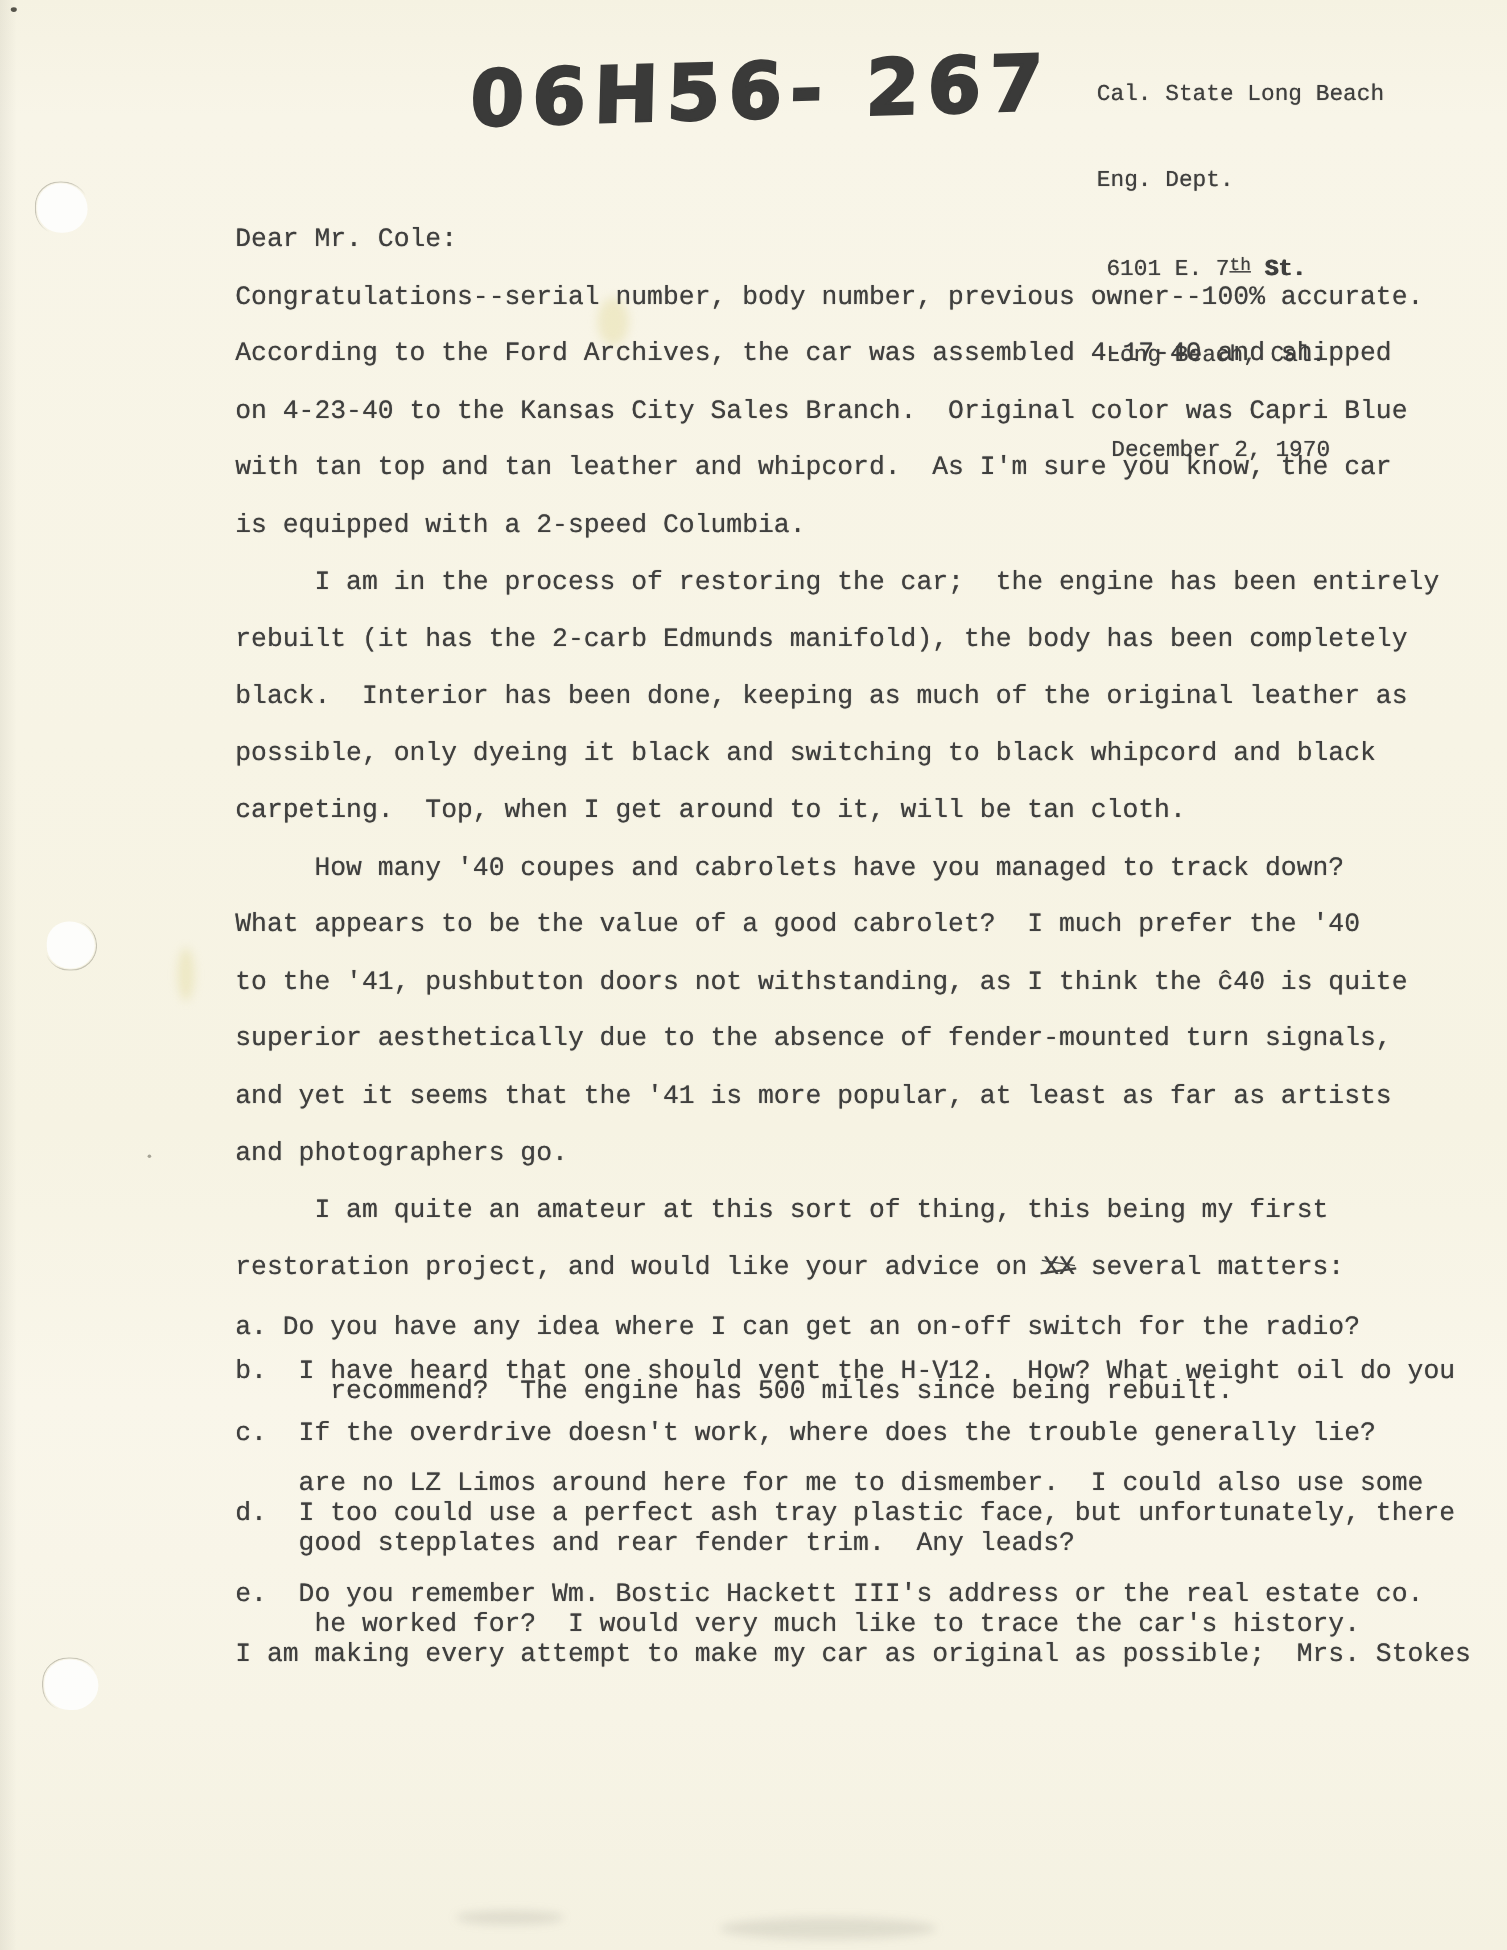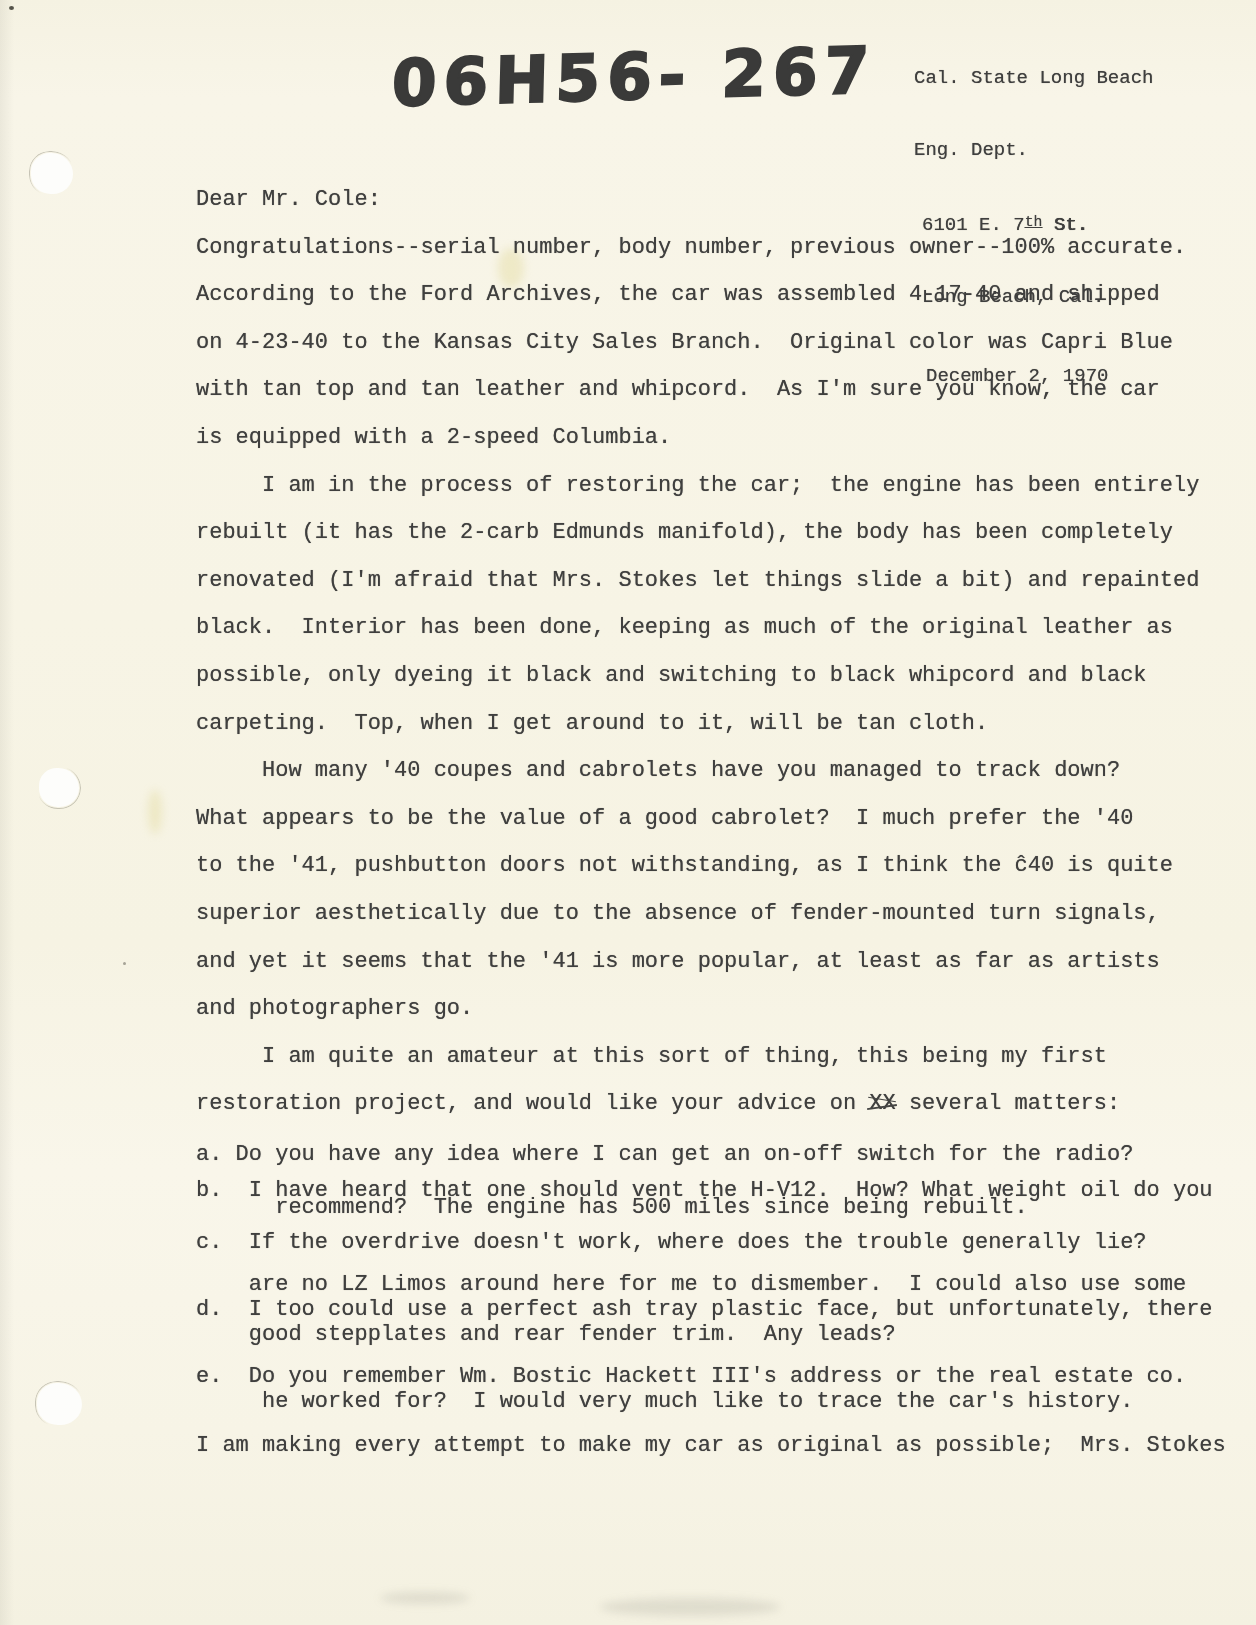--- a/index.html
+++ b/index.html
@@ -41,32 +41,32 @@
   }
 
   
   .typed{text-shadow:0 0 0.7px rgba(62,62,60,.75);}
 
   
   .sender{position:absolute;left:914px;top:18px;font-size:19px;line-height:24px;white-space:pre;}
   .sender .in1{padding-left:8px;}
   .sender .date{margin-top:7px;padding-left:12px;}
   .sup{font-size:0.78em;text-decoration:underline;vertical-align:4px;letter-spacing:0;}
-  .stbold{text-shadow:0.8px 0 0 #3f3f3e,0 0 0.7px rgba(62,62,60,.8);}
+  .stbold{text-shadow:0.8px 0 0 #3f3f3e,0 0 0.7px rgba(62,62,60,.8);font-weight:bold;}
 
   
   .body{position:absolute;left:196px;top:176px;width:980px;font-size:22px;}
   .tline{white-space:pre;line-height:47.6px;}
   .q .tline{line-height:25px;}
   .q{margin-top:14px;}
   .q.qb{}
   .q.qb .tline{line-height:19px;}
   .q.qb .tline.t2{line-height:16px;}
   .q.qd,.q.qe{margin-top:17px;}
-  .closing{margin-top:19px;}
+  .closing{}
   .closing .tline{line-height:25px;}
   .struck{position:relative;display:inline-block;}
   .struck:before{content:"";position:absolute;left:-2px;right:-2px;top:54%;
     border-top:2px solid #454543;transform:rotate(-8deg);}
   .struck:after{content:"";position:absolute;left:-1px;right:-1px;top:40%;
     border-top:1.6px solid #454543;transform:rotate(9deg);}
 </style>
 </head>
 <body>
 
@@ -104,21 +104,20 @@
       <div class="tline">Congratulations--serial number, body number, previous owner--100% accurate.</div>
       <div class="tline">According to the Ford Archives, the car was assembled 4-17-40 and shipped</div>
       <div class="tline">on 4-23-40 to the Kansas City Sales Branch.  Original color was Capri Blue</div>
       <div class="tline">with tan top and tan leather and whipcord.  As I'm sure you know, the car</div>
       <div class="tline">is equipped with a 2-speed Columbia.</div>
     </div>
 
     <div class="para">
       <div class="tline">     I am in the process of restoring the car;  the engine has been entirely</div>
       <div class="tline">rebuilt (it has the 2-carb Edmunds manifold), the body has been completely</div>
-      <div class="tline">renovated (I'm afraid that Mrs. Stokes let things slide a bit) and repainted</div>
       <div class="tline">black.  Interior has been done, keeping as much of the original leather as</div>
       <div class="tline">possible, only dyeing it black and switching to black whipcord and black</div>
       <div class="tline">carpeting.  Top, when I get around to it, will be tan cloth.</div>
     </div>
 
     <div class="para">
       <div class="tline">     How many '40 coupes and cabrolets have you managed to track down?</div>
       <div class="tline">What appears to be the value of a good cabrolet?  I much prefer the '40</div>
       <div class="tline">to the '41, pushbutton doors not withstanding, as I think the ĉ40 is quite</div>
       <div class="tline">superior aesthetically due to the absence of fender-mounted turn signals,</div>

